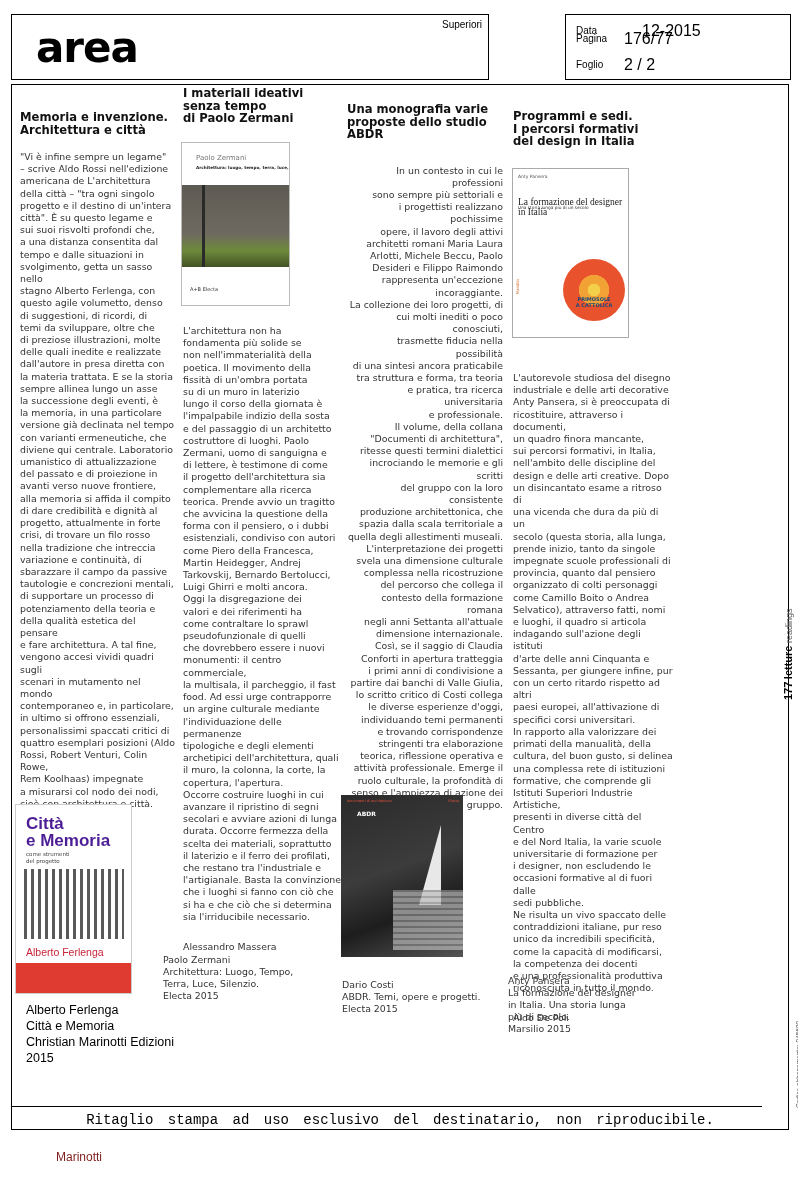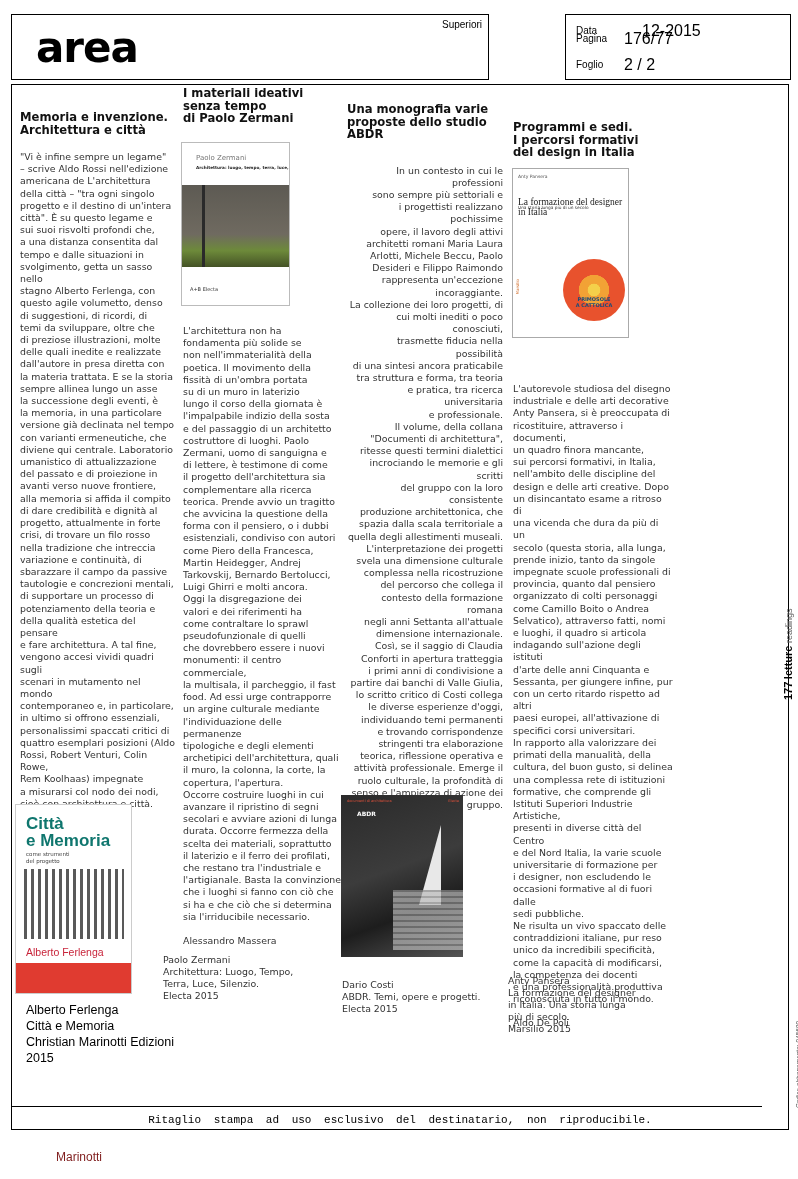--- a/index.html
+++ b/index.html
@@ -21,55 +21,55 @@
   .meta-row.r1 .v { margin-left: 18px; }
   .meta-row.r2 { top: 14px; }
   .meta-row.r3 { top: 40px; }
 
   .page-frame { position: absolute; left: 11px; top: 84px; width: 778px; height: 1046px;
                 border: 1px solid #000; box-sizing: border-box; }
   .page-frame::before { content: ""; position: absolute; left: 0; right: 26px; bottom: 22px;
                         border-top: 1px solid #000; }
   .footer-bar { position: absolute; left: 11px; top: 1109px; width: 778px; height: 21px;
                 box-sizing: border-box; display: flex; align-items: center; justify-content: center; }
-  .footer-bar span { font-family: "Liberation Mono", monospace; font-size: 11px; color: #000;
+  .footer-bar span { font-family: "Liberation Mono", monospace; font-size: 14px; color: #000;
                      word-spacing: 6px; }
   .marinotti { position: absolute; left: 56px; top: 1150px; font-family: "Liberation Sans", sans-serif;
                font-size: 12px; color: #7f1d1d; }
 
   .col { position: absolute; font-family: "DejaVu Sans", sans-serif; font-size: 9.4px;
          line-height: 12.2px; color: #333; }
   .col h2 { margin: 0; font-size: 11.6px; line-height: 12.5px; font-weight: bold; color: #111; }
   .col p { margin: 0; white-space: pre-line; }
-  .col .sig { margin-top: 12px; }
+  .col .sig { margin-top: 18px; }
   .c1 { left: 20px; top: 111px; width: 155px; }
   .c2 { left: 183px; top: 87px; width: 156px; }
   .c3 { left: 347px; top: 103px; width: 156px; }
-  .c4 { left: 513px; top: 121px; width: 156px; }
+  .c4 { left: 513px; top: 110px; width: 156px; }
 
   .c1 .body { margin-top: 15px; }
   .c2 .body { position: absolute; top: 238px; left: 0; width: 160px; }
   .c3 .body { margin-top: 24px; text-align: right; }
   .c4 .body { position: absolute; top: 262px; left: 0; width: 160px; }
 
   .biblio { position: absolute; font-size: 9.4px; line-height: 12px; color: #333; white-space: pre-line; }
 
   
   .cover { position: absolute; border: 1px solid #bbb; box-sizing: border-box; overflow: hidden; background: #fff; }
   .cover-zermani { left: 181px; top: 142px; width: 109px; height: 164px; }
   .cover-zermani .author { position: absolute; left: 14px; top: 11px; font-size: 7px; color: #777; }
   .cover-zermani .sub { position: absolute; left: 14px; top: 22px; font-size: 4.2px; color: #222; font-weight: bold; white-space: nowrap; }
   .cover-zermani .photo { position: absolute; left: 0; top: 42px; width: 100%; height: 82px;
        background: linear-gradient(180deg, #5d5a53 0%, #6f6a60 60%, #6d8a3a 80%, #445226 100%); }
   .cover-zermani .photo::after { content: ""; position: absolute; left: 20px; top: 0; width: 3px; height: 82px; background: #2a2a2a; }
   .cover-zermani .pub { position: absolute; left: 8px; top: 143px; font-size: 5px; color: #333; }
 
   .cover-ferlenga { left: 15px; top: 804px; width: 117px; height: 190px; border-color: #ccc; }
   .cover-ferlenga .t1 { position: absolute; left: 10px; top: 10px; font-family: "Liberation Sans", sans-serif;
-       font-weight: bold; font-size: 17px; line-height: 17px; color: #0f766e; white-space: pre-line; }
+       font-weight: bold; font-size: 17px; line-height: 17px; color: #4c1d95; white-space: pre-line; }
   .cover-ferlenga .t2 { position: absolute; left: 10px; top: 46px; font-size: 5.5px; line-height: 6.5px; color: #444; white-space: pre-line; }
   .cover-ferlenga .img { position: absolute; left: 8px; top: 64px; width: 100px; height: 70px;
        background: repeating-linear-gradient(90deg, #222 0 3px, #fff 3px 7px), #444; opacity: 0.75; }
   .cover-ferlenga .au { position: absolute; left: 10px; top: 141px; font-family: "Liberation Sans", sans-serif;
        font-size: 10.5px; color: #c8243a; }
   .cover-ferlenga .band { position: absolute; left: 0; bottom: 0; width: 100%; height: 30px; background: #e03b30; }
 
   .cover-abdr { left: 341px; top: 795px; width: 122px; height: 162px; border: none;
        background: linear-gradient(160deg, #2a2a2a 0%, #3c3c3c 45%, #1d1d1d 70%, #555 100%); }
   .cover-abdr .tag1 { position: absolute; left: 6px; top: 4px; font-size: 3.5px; color: #e0513b; }

